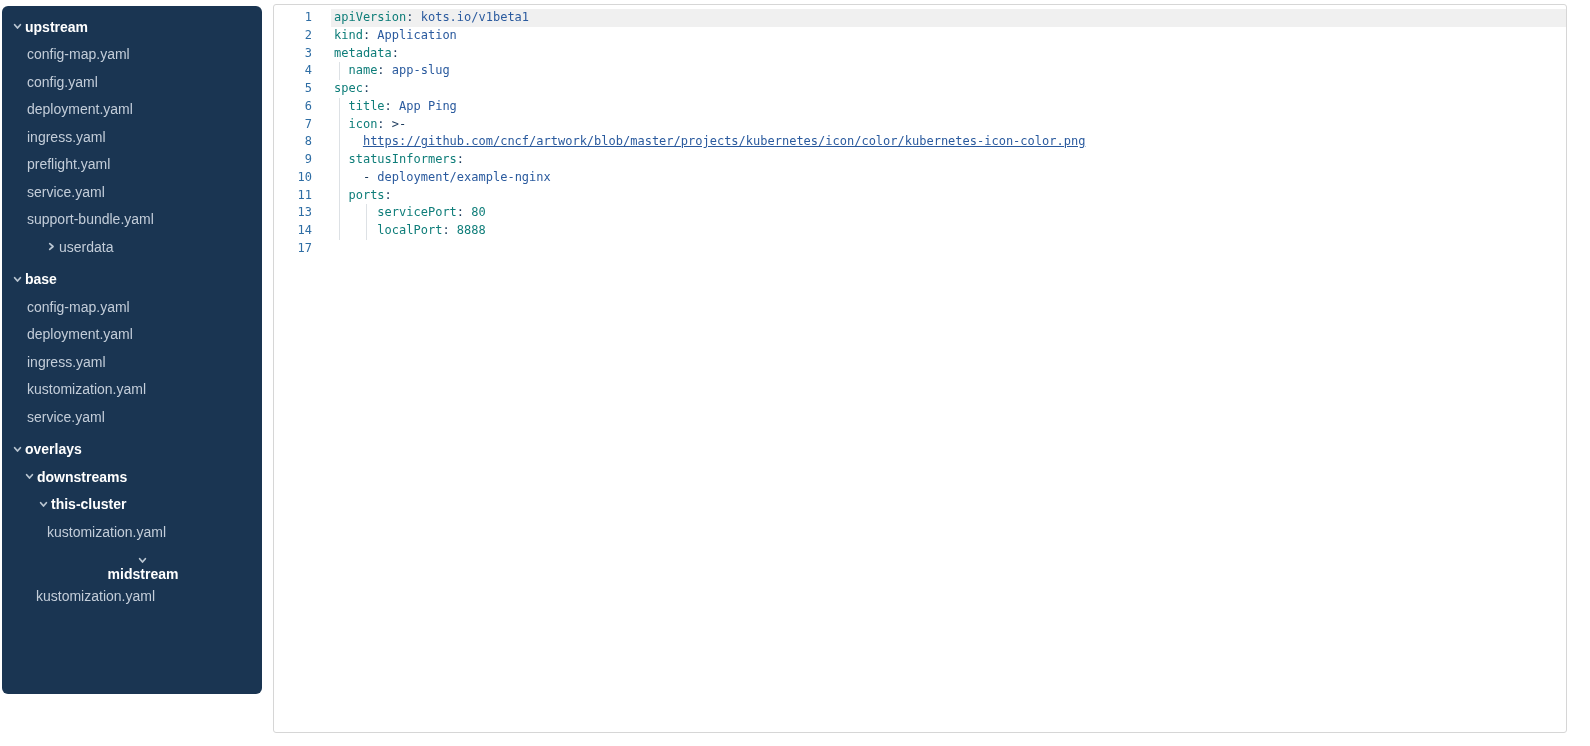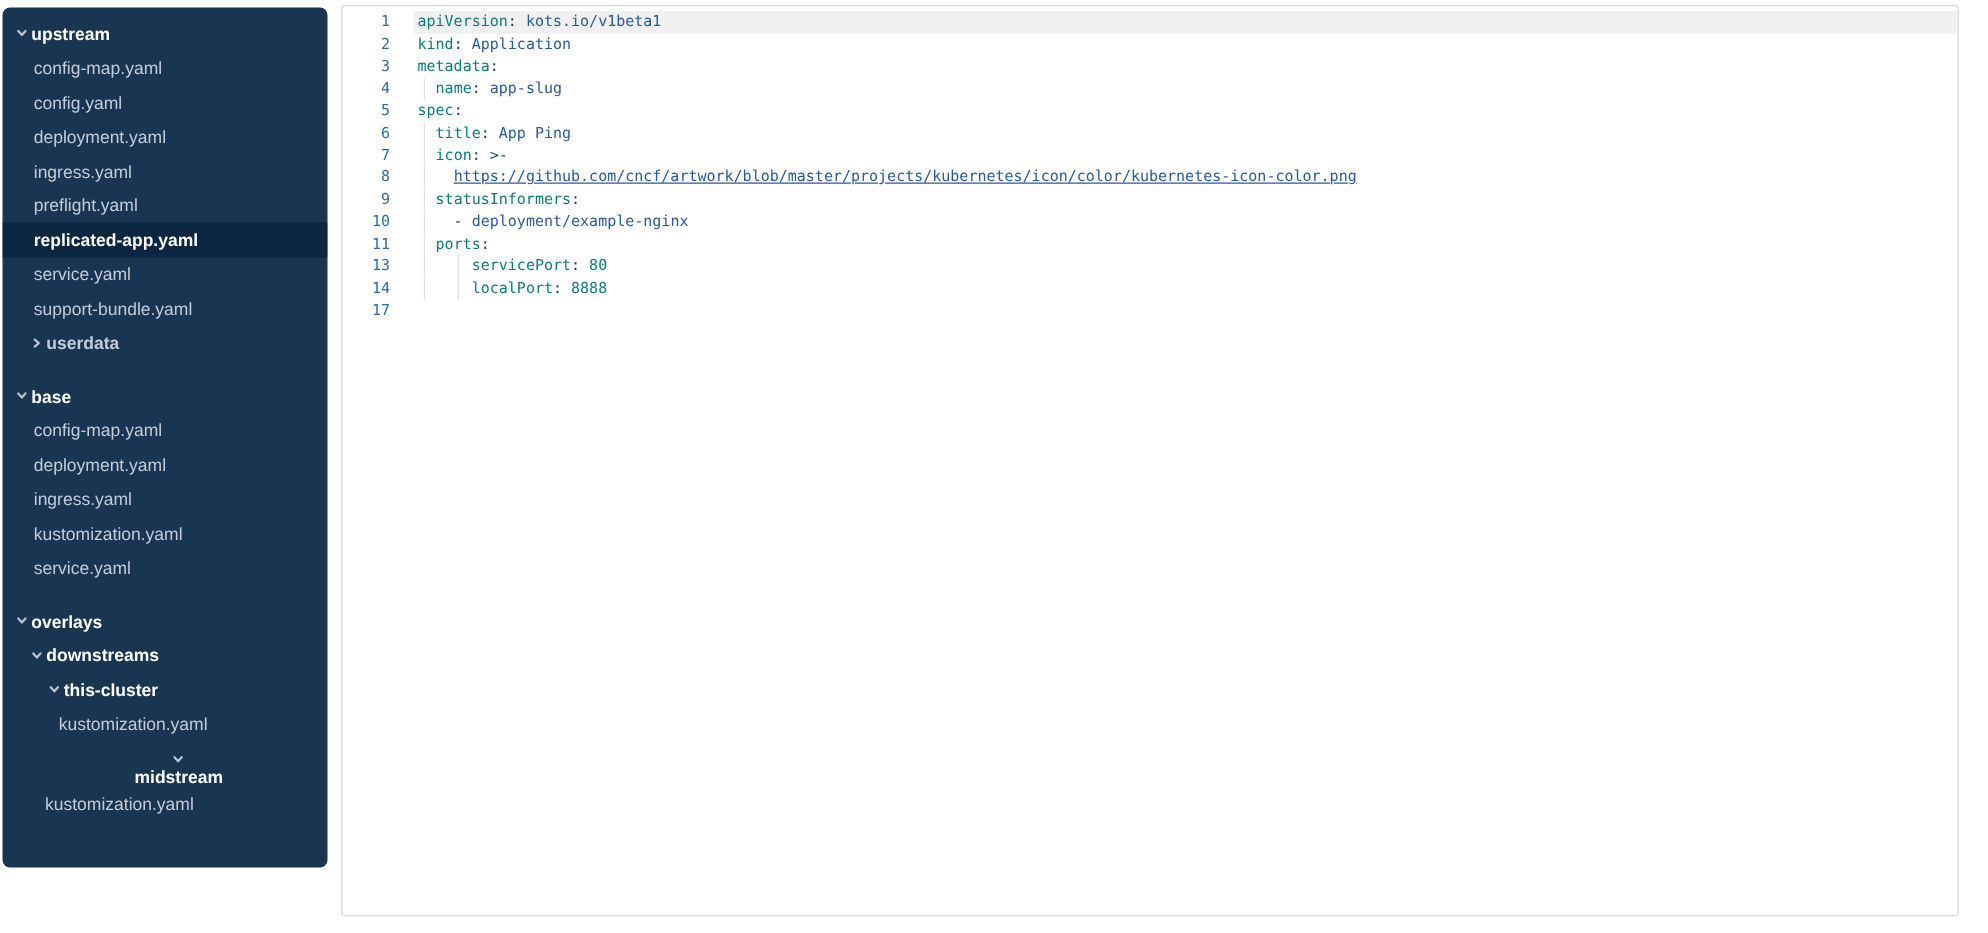--- a/index.html
+++ b/index.html
@@ -39,29 +39,29 @@
   .srow {
     display: flex;
     align-items: center;
     height: 27.5px;
     font-size: 14px;
     color: var(--sidebar-text);
     cursor: pointer;
     white-space: nowrap;
   }
   .srow.folder { color: var(--sidebar-folder-text); font-weight: bold; }
-  .srow.folder.collapsed { color: var(--sidebar-text); font-weight: bold; }
+  .srow.folder.collapsed { color: var(--sidebar-text); font-weight: normal; margin-left: 22px; }
   .srow.selected { background: var(--sidebar-selected-bg); color: #ffffff; font-weight: bold; }
   .srow.d0 { padding-left: 10px; }
   .srow.d1 { padding-left: 22px; }
   .srow.d2 { padding-left: 36px; }
   .srow.file.d0 { padding-left: 25px; }
   .srow.file.d1 { padding-left: 34px; }
   .srow.file.d2 { padding-left: 45px; }
-  .srow.group-start { margin-top: 15px; }
+  .srow.group-start { margin-top: 5px; }
   .srow.group-start.d1 { margin-top: 9px; flex-direction: column; }
   .chev {
     width: 13px; height: 11px;
     display: inline-flex; align-items: center;
     color: var(--chevron);
     flex-shrink: 0;
   }
   .chev svg { display: block; }
   .chev.collapsed svg { transform: rotate(-90deg); }
 
@@ -131,23 +131,20 @@
     </div>
     <div class="srow file d0">
       <span class="slabel">deployment.yaml</span>
     </div>
     <div class="srow file d0">
       <span class="slabel">ingress.yaml</span>
     </div>
     <div class="srow file d0">
       <span class="slabel">preflight.yaml</span>
     </div>
-    <div class="srow file d0 selected">
-      <span class="slabel">replicated-app.yaml</span>
-    </div>
     <div class="srow file d0">
       <span class="slabel">service.yaml</span>
     </div>
     <div class="srow file d0">
       <span class="slabel">support-bundle.yaml</span>
     </div>
     <div class="srow folder d1 collapsed">
       <span class="chev collapsed">
         <svg width="11" height="11" viewBox="0 0 10 10" fill="none" stroke="currentColor" stroke-width="1.6" stroke-linecap="round" stroke-linejoin="round">
           <polyline points="2.4,3.4 5,6.4 7.6,3.4"></polyline>

